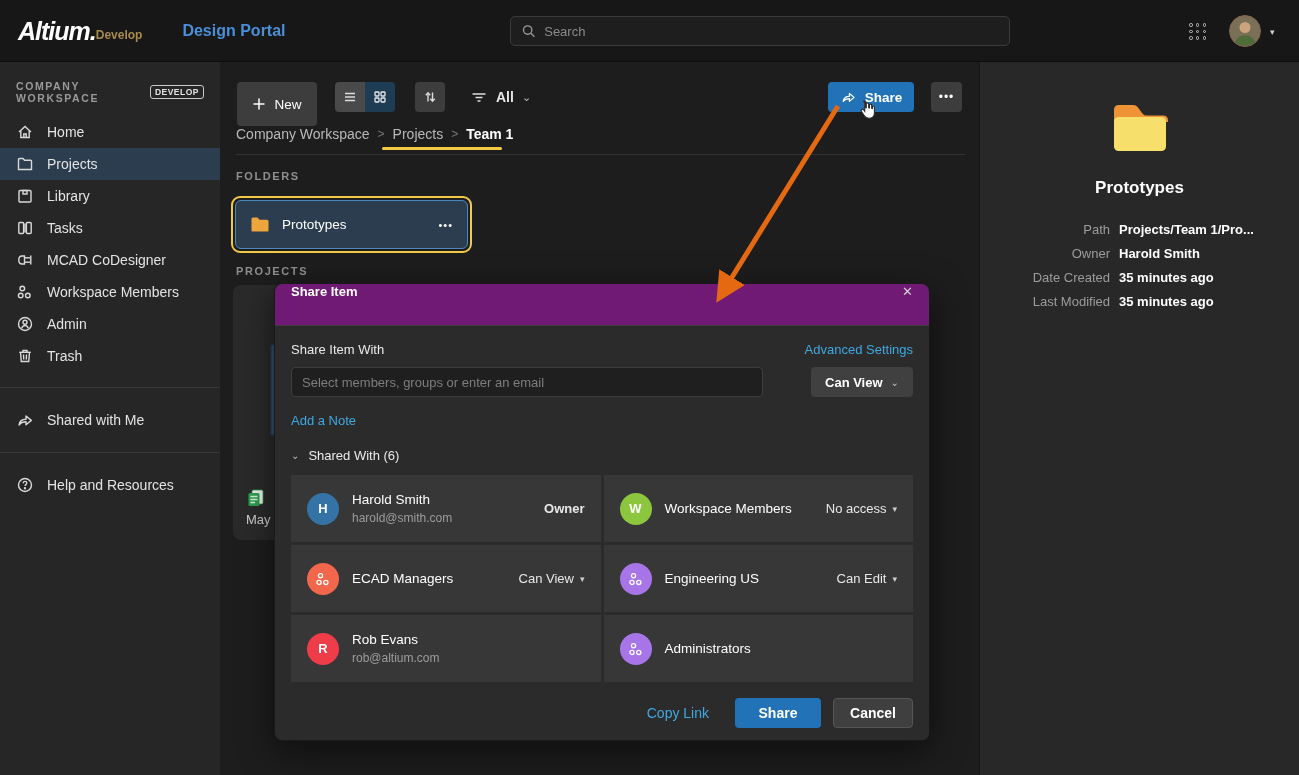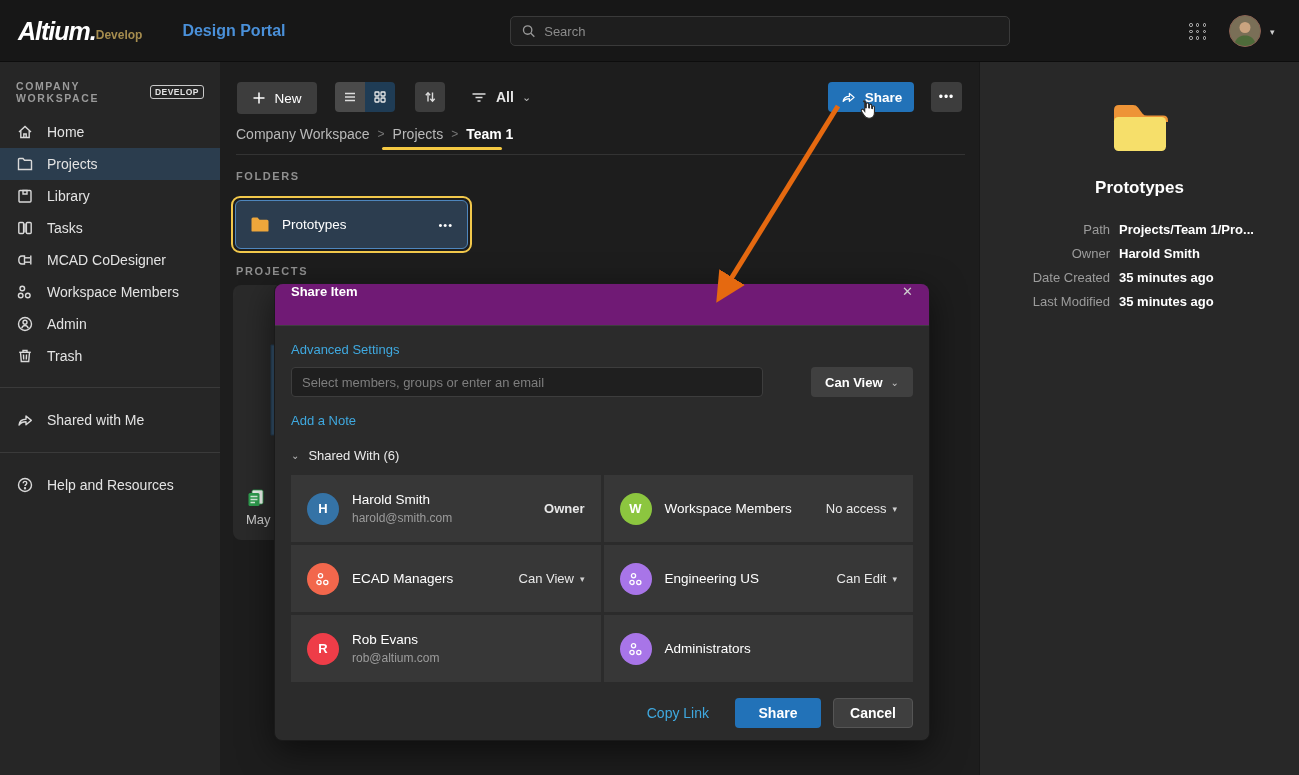--- a/index.html
+++ b/index.html
@@ -29,21 +29,21 @@
   .nav-item { height:32px; display:flex; align-items:center; padding:0 16px; cursor:pointer; color:#e3e3e3; font-size:14px; }
   .nav-item.sel { background:#2b3d4e; }
   .nav-item svg { margin-right:13px; flex:none; }
   .side-div { height:1px; background:#3a3a3a; margin:15px 0 15px 0; }
   .nav-item.solo { height:34px; }
 
   
   .main { position:absolute; left:220px; top:62px; width:759px; height:713px; background:#1d1d1d; }
   .btn { display:flex; align-items:center; justify-content:center; border-radius:4px; cursor:pointer; font-size:13.5px; color:#fff; }
   .btn-gray { background:#3d3d3d; }
-  .btn-new { position:absolute; left:17px; top:20px; width:80px; height:32px; gap:8px;justify-content:center; }
+  .btn-new { position:absolute; left:17px; top:20px; width:80px; height:44px; gap:8px;justify-content:center; }
   .toggle-group { position:absolute; left:115px; top:20px; width:60px; height:30px; display:flex; border-radius:4px; overflow:hidden; }
   .tg-list { width:30px; height:30px; background:#4a4a4a; display:flex; align-items:center; justify-content:center; cursor:pointer; }
   .tg-grid { width:30px; height:30px; background:#1f3c55; display:flex; align-items:center; justify-content:center; cursor:pointer; }
   .btn-sort { position:absolute; left:195px; top:20px; width:30px; height:30px; }
   .filter-ctl { position:absolute; left:250px; top:20px; height:30px; display:flex; align-items:center; gap:8px; cursor:pointer; color:#e6e6e6; font-size:14px; font-weight:600; }
   .filter-ctl .chev { color:#bbb; font-size:11px; font-weight:400; }
   .btn-share { position:absolute; left:608px; top:20px; width:86px; height:30px; background:#2272b8; gap:8px; font-weight:600; }
   .btn-more { position:absolute; left:711px; top:20px; width:31px; height:30px; letter-spacing:1px; font-size:12px; }
   .breadcrumb { position:absolute; left:16px; top:64px; font-size:14px; display:flex; gap:8px; align-items:center; }
   .crumb { color:#b9b9b9; cursor:pointer; }
@@ -363,20 +363,21 @@
   </div>
 </div>
 
 <div class="modal">
   <div class="modal-head">
     <span class="modal-title">Share Item</span>
     <span class="modal-close">✕</span>
   </div>
   <div class="modal-body">
     <div class="mrow-top">
+      <span class="share-with-label">Share Item With</span>
       <span class="link-blue">Advanced Settings</span>
     </div>
     <div class="input-row">
       <input class="share-input" type="text" placeholder="Select members, groups or enter an email" style="">
       <div class="perm-select">
         <span>Can View</span>
         <span class="chev">⌄</span>
       </div>
     </div>
     <div class="addnote link-blue">Add a Note</div>

